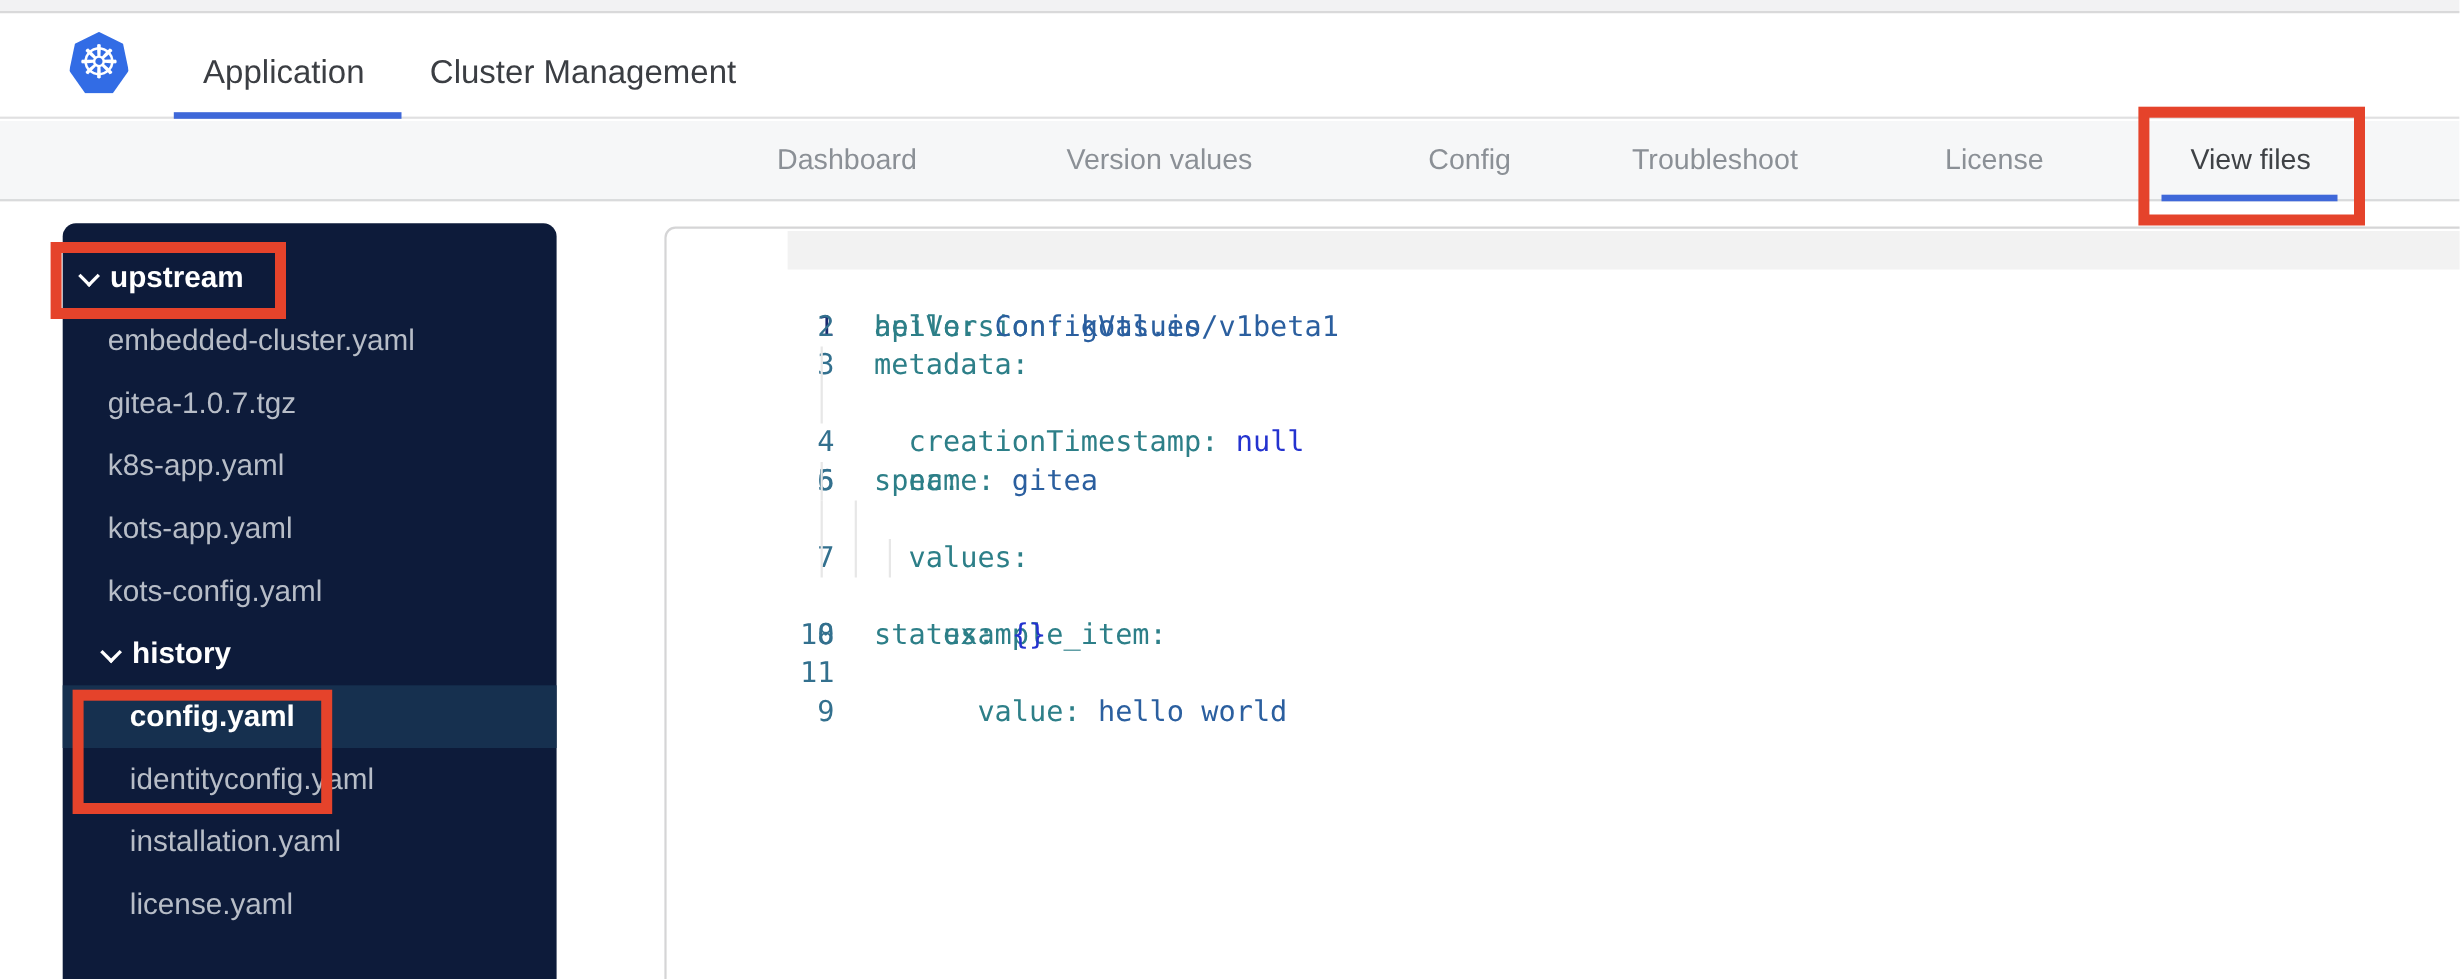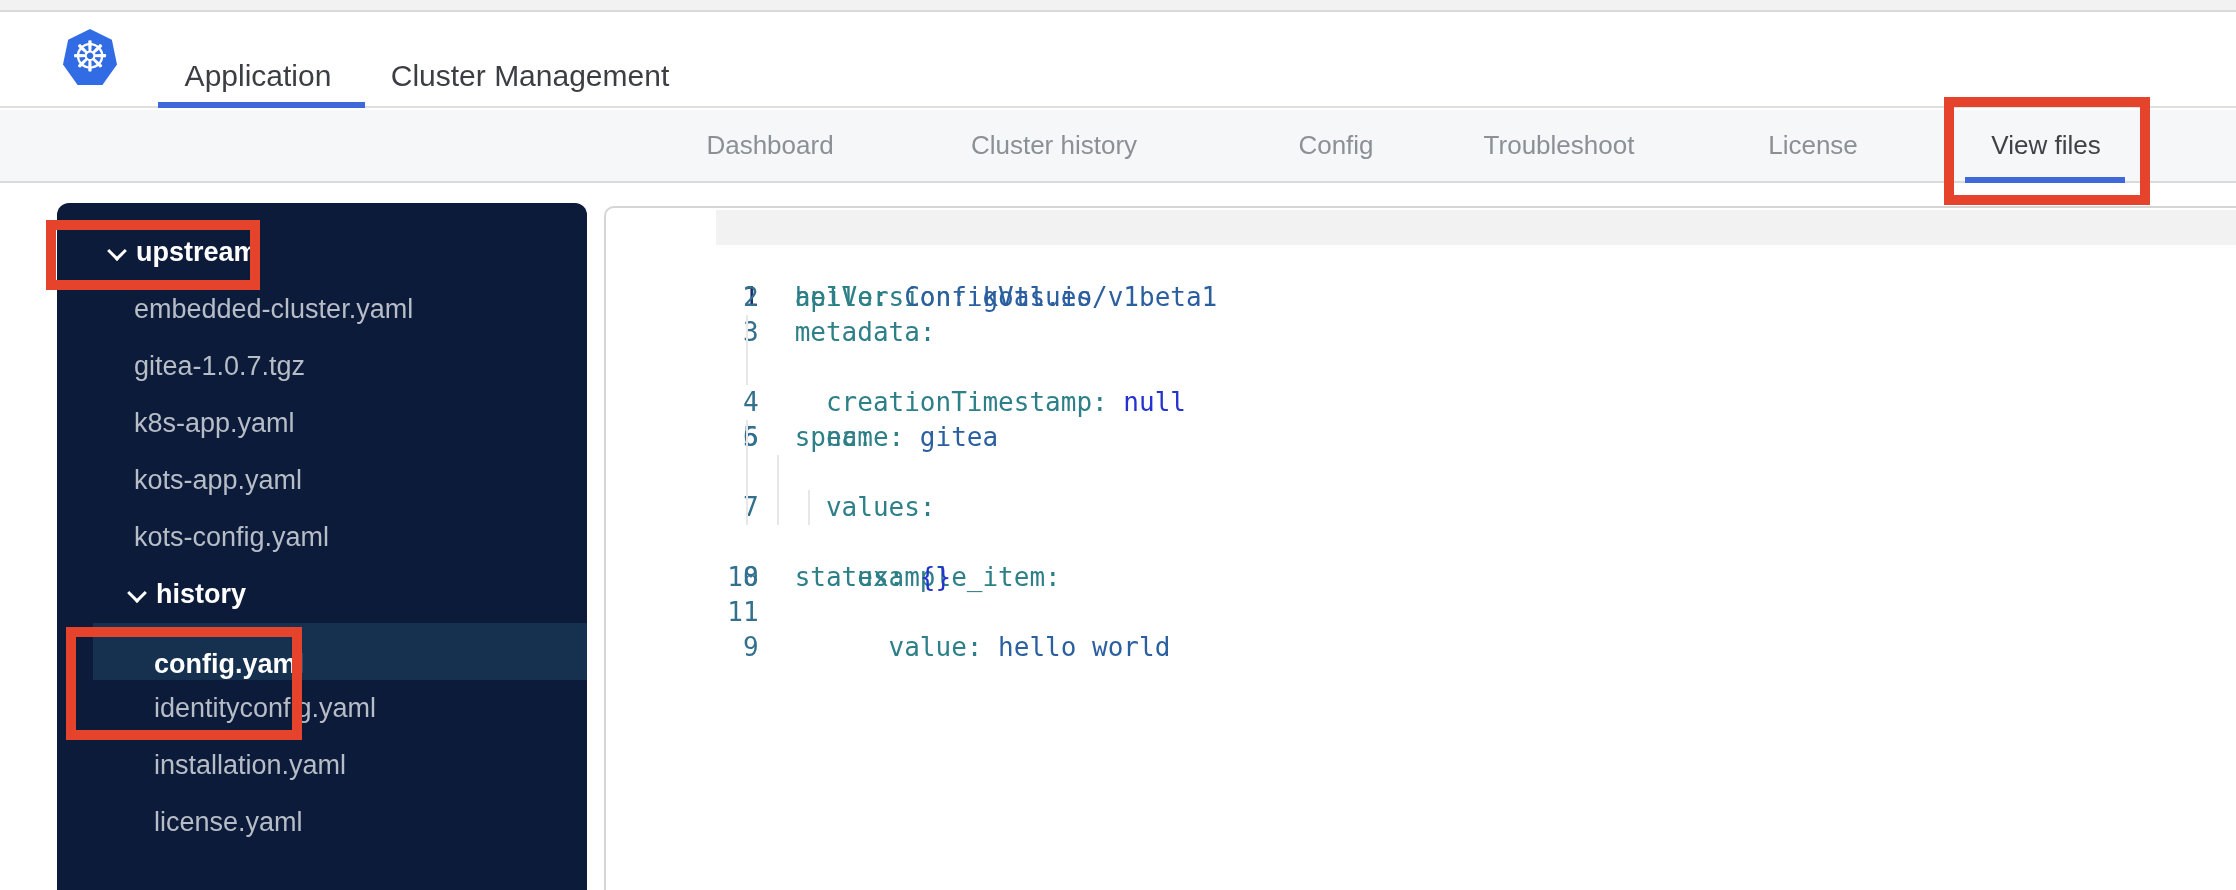--- a/index.html
+++ b/index.html
@@ -15,21 +15,21 @@
 
   
   .topbar { position:absolute; top:14px; left:0; width:2236px; height:94px;
     background:#fff; border-bottom:2px solid #e0e0e1; }
   .logo { position:absolute; left:63px; top:15px; width:54px; height:56px;
     background:var(--c-k8s-blue,#326ce5);
     clip-path:polygon(50% 0%, 90.5% 19.1%, 100% 63.2%, 73% 100%, 27% 100%, 0% 63.2%, 9.5% 19.1%);
     display:flex; align-items:center; justify-content:center; }
   .logo .wheel { color:#fff; font-size:42px; line-height:1;
     font-family:"DejaVu Sans", sans-serif; }
-  .tab { position:absolute; top:16px; height:100%; display:flex; align-items:center;
+  .tab { position:absolute; top:6px; height:100%; display:flex; align-items:center;
     transform:translateX(-50%); font-size:30px; color:#3b3e43; cursor:pointer; }
   .tab-application { left:258px; }
   .tab-cluster { left:530px; }
   .tab-underline { position:absolute; left:158px; top:88px; width:207px; height:6px;
     background:var(--c-accent,#3f68d9); }
 
   
   .navbar { position:absolute; top:110px; left:0; width:2236px; height:73px;
     background:#f6f7f8; border-bottom:2px solid #d9dadb; }
   .nav-item { position:absolute; top:0; height:71px; display:flex; align-items:center;
@@ -38,28 +38,28 @@
   .nav-item:nth-child(2) { left:1054px; }
   .nav-item:nth-child(3) { left:1312px;margin-left:24px; }
   .nav-item:nth-child(4) { left:1559px; }
   .nav-item:nth-child(5) { left:1813px; }
   .nav-item:nth-child(6) { left:2046px; }
   .nav-item.active { color:#3f4246; }
   .nav-underline { position:absolute; left:1965px; top:67px; width:160px; height:6px;
     background:var(--c-accent,#3f68d9); }
 
   
-  .sidebar { position:absolute; left:57px; top:203px; width:530px; height:687px;
+  .sidebar { position:absolute; left:57px; top:203px; width:449px; height:687px;
     background:var(--c-sidebar-bg,#0d1b3a); border-radius:12px 12px 0 0;
-    padding-top:21px; font-size:27px;padding-left:36px; }
+    padding-top:21px; font-size:27px; }
   .tree-row { height:57px; display:flex; align-items:center;
     color:var(--c-sidebar-file-text,#b7bdc7); cursor:pointer; }
   .tree-row.folder { color:#fff; font-weight:bold; }
   .tree-row.selected { background:var(--c-sidebar-highlight,#16304f);
-    color:#fff; font-weight:bold;align-items:flex-end; }
+    color:#fff; font-weight:bold; }
   .lvl1-folder { padding-left:15px; }
   .lvl1-file   { padding-left:41px; }
   .lvl2-folder { padding-left:35px; }
   .lvl2-file   { padding-left:61px; }
   .chev { width:19px; height:19px; margin-right:9px; position:relative; }
   .chev::before { content:""; position:absolute; left:2px; top:1px;
     width:11px; height:11px; border-right:3px solid #fff; border-bottom:3px solid #fff;
     transform:rotate(45deg); }
 
   
@@ -102,21 +102,21 @@
     <span>Cluster Management</span>
   </div>
   <div class="tab-underline"></div>
 </header>
 
 <nav class="navbar">
   <div class="nav-item">
     <span>Dashboard</span>
   </div>
   <div class="nav-item">
-    <span>Cluster history</span>
+    <span>Version values</span>
   </div>
   <div class="nav-item">
     <span>Config</span>
   </div>
   <div class="nav-item">
     <span>Troubleshoot</span>
   </div>
   <div class="nav-item">
     <span>License</span>
   </div>

